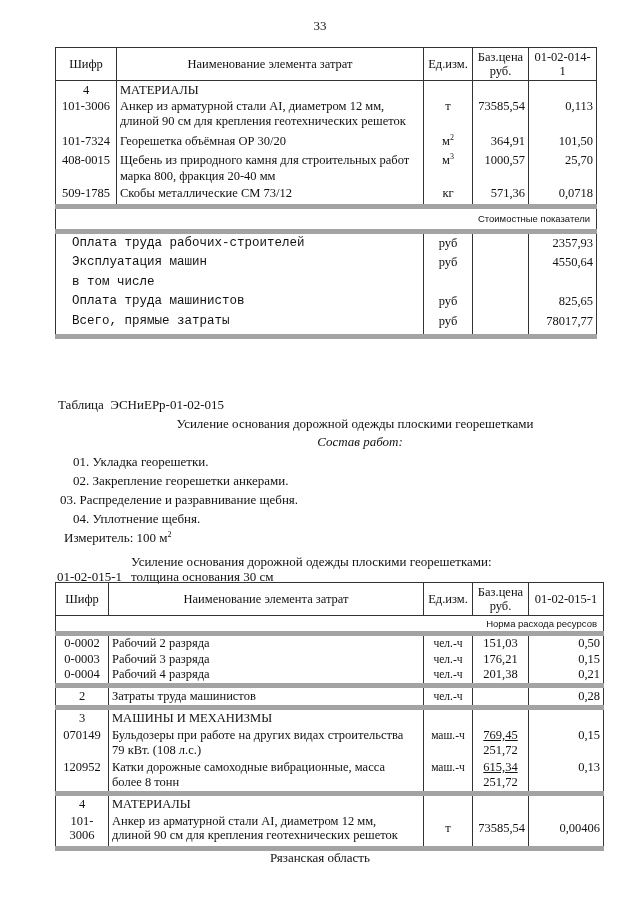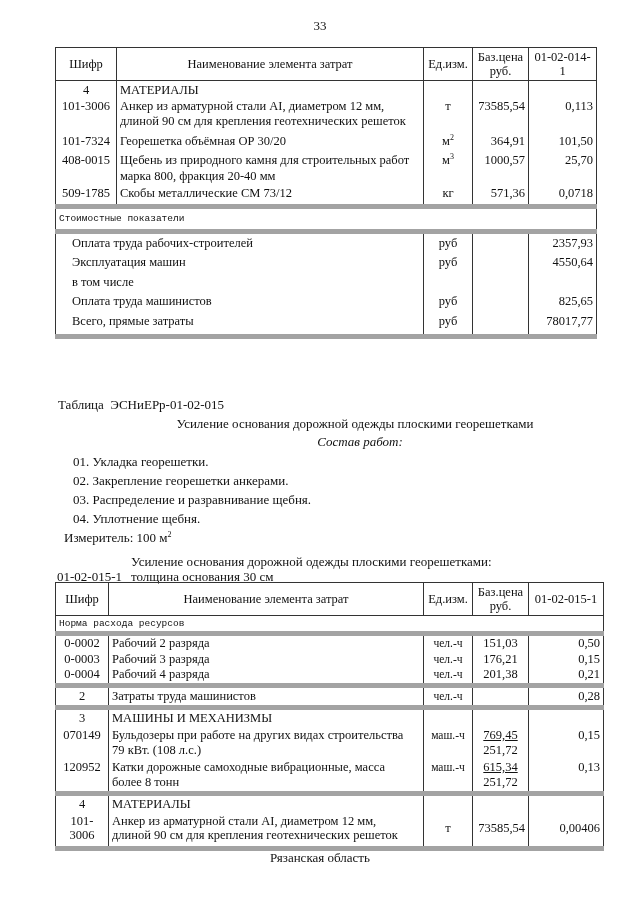--- a/index.html
+++ b/index.html
@@ -19,28 +19,28 @@
   table.est td, table.est th {
     border-left: 1px solid #333; border-right: 1px solid #333;
     padding: 0 3px; vertical-align: top; line-height: 15.5px; font-weight: normal;
   }
   table.est th { border-top: 1px solid #333; border-bottom: 1px solid #333; vertical-align: middle; line-height: 14px; height: 32px; }
   table.est tr.bb td { border-bottom: 5px solid #a3a3a3; }
   .c { text-align: center; }
   .r { text-align: right; }
   .b { font-weight: normal; }
   .sans-note {
-    font-family: Liberation Mono, monospace; font-size: 9.5px;
-    text-align: left; padding-right: 6px !important; line-height: 18px !important;
+    font-family: Liberation Sans, sans-serif; font-size: 9.5px;
+    text-align: right; padding-right: 6px !important; line-height: 18px !important;
   }
   .u { text-decoration: underline; }
   sup { font-size: 8px; line-height: 0; }
   .sum td { border-left: none !important; border-right: none !important; line-height: 19.5px !important; }
   .sum td.vl { border-left: 1px solid #333 !important; }
-  .sum td.edge-l { border-left: 1px solid #333 !important; }
+  .sum td.edge-l { border-left: 1px solid #333 !important; font-family: Liberation Mono, monospace; }
   .sum td.edge-r { border-right: 1px solid #333 !important; }
   .t2 td { line-height: 19px; }
   .t2 td.tight { line-height: 14.5px; }
 </style>
 </head>
 <body>
 
 <div class="abs page-num">33</div>
 
 <table class="est" style="left:55px; top:47px; width:541px;">
@@ -134,21 +134,21 @@
     <td class="r b vl edge-r">78017,77</td>
   </tr>
 </tbody>
   </table>
 
 <div class="abs b" style="left:58px; top:397px; font-size:13px; white-space:pre;">Таблица  ЭСНиЕРр-01-02-015</div>
 <div class="abs b" style="left:0; width:710px; text-align:center; top:416px; font-size:13px;">Усиление основания дорожной одежды плоскими георешетками</div>
 <div class="abs" style="left:0; width:720px; text-align:center; top:434px; font-style:italic; font-size:13px;">Состав работ:</div>
 <div class="abs" style="left:73px; top:454px; font-size:13px;">01. Укладка георешетки.</div>
 <div class="abs" style="left:73px; top:473px; font-size:13px;">02. Закрепление георешетки анкерами.</div>
-<div class="abs" style="left:73px; top:492px; font-size:13px;">03. Распределение и разравнивание щебня.</div>
+<div class="abs" style="left:60px; top:492px; font-size:13px;">03. Распределение и разравнивание щебня.</div>
 <div class="abs" style="left:73px; top:511px; font-size:13px;">04. Уплотнение щебня.</div>
 <div class="abs b" style="left:64px; top:530px; font-size:13px;"><span>Измеритель: 100 м</span><sup>2</sup></div>
 <div class="abs" style="left:131px; top:554px; font-size:13px;">Усиление основания дорожной одежды плоскими георешетками:</div>
 <div class="abs" style="left:57px; top:569px; font-size:13px;">01-02-015-1</div>
 <div class="abs" style="left:131px; top:569px; font-size:13px;">толщина основания 30 см</div>
 
 <table class="est t2" style="left:55px; top:582px; width:548px;">
   <colgroup>
       <col style="width:53px">
       <col style="width:315px">

